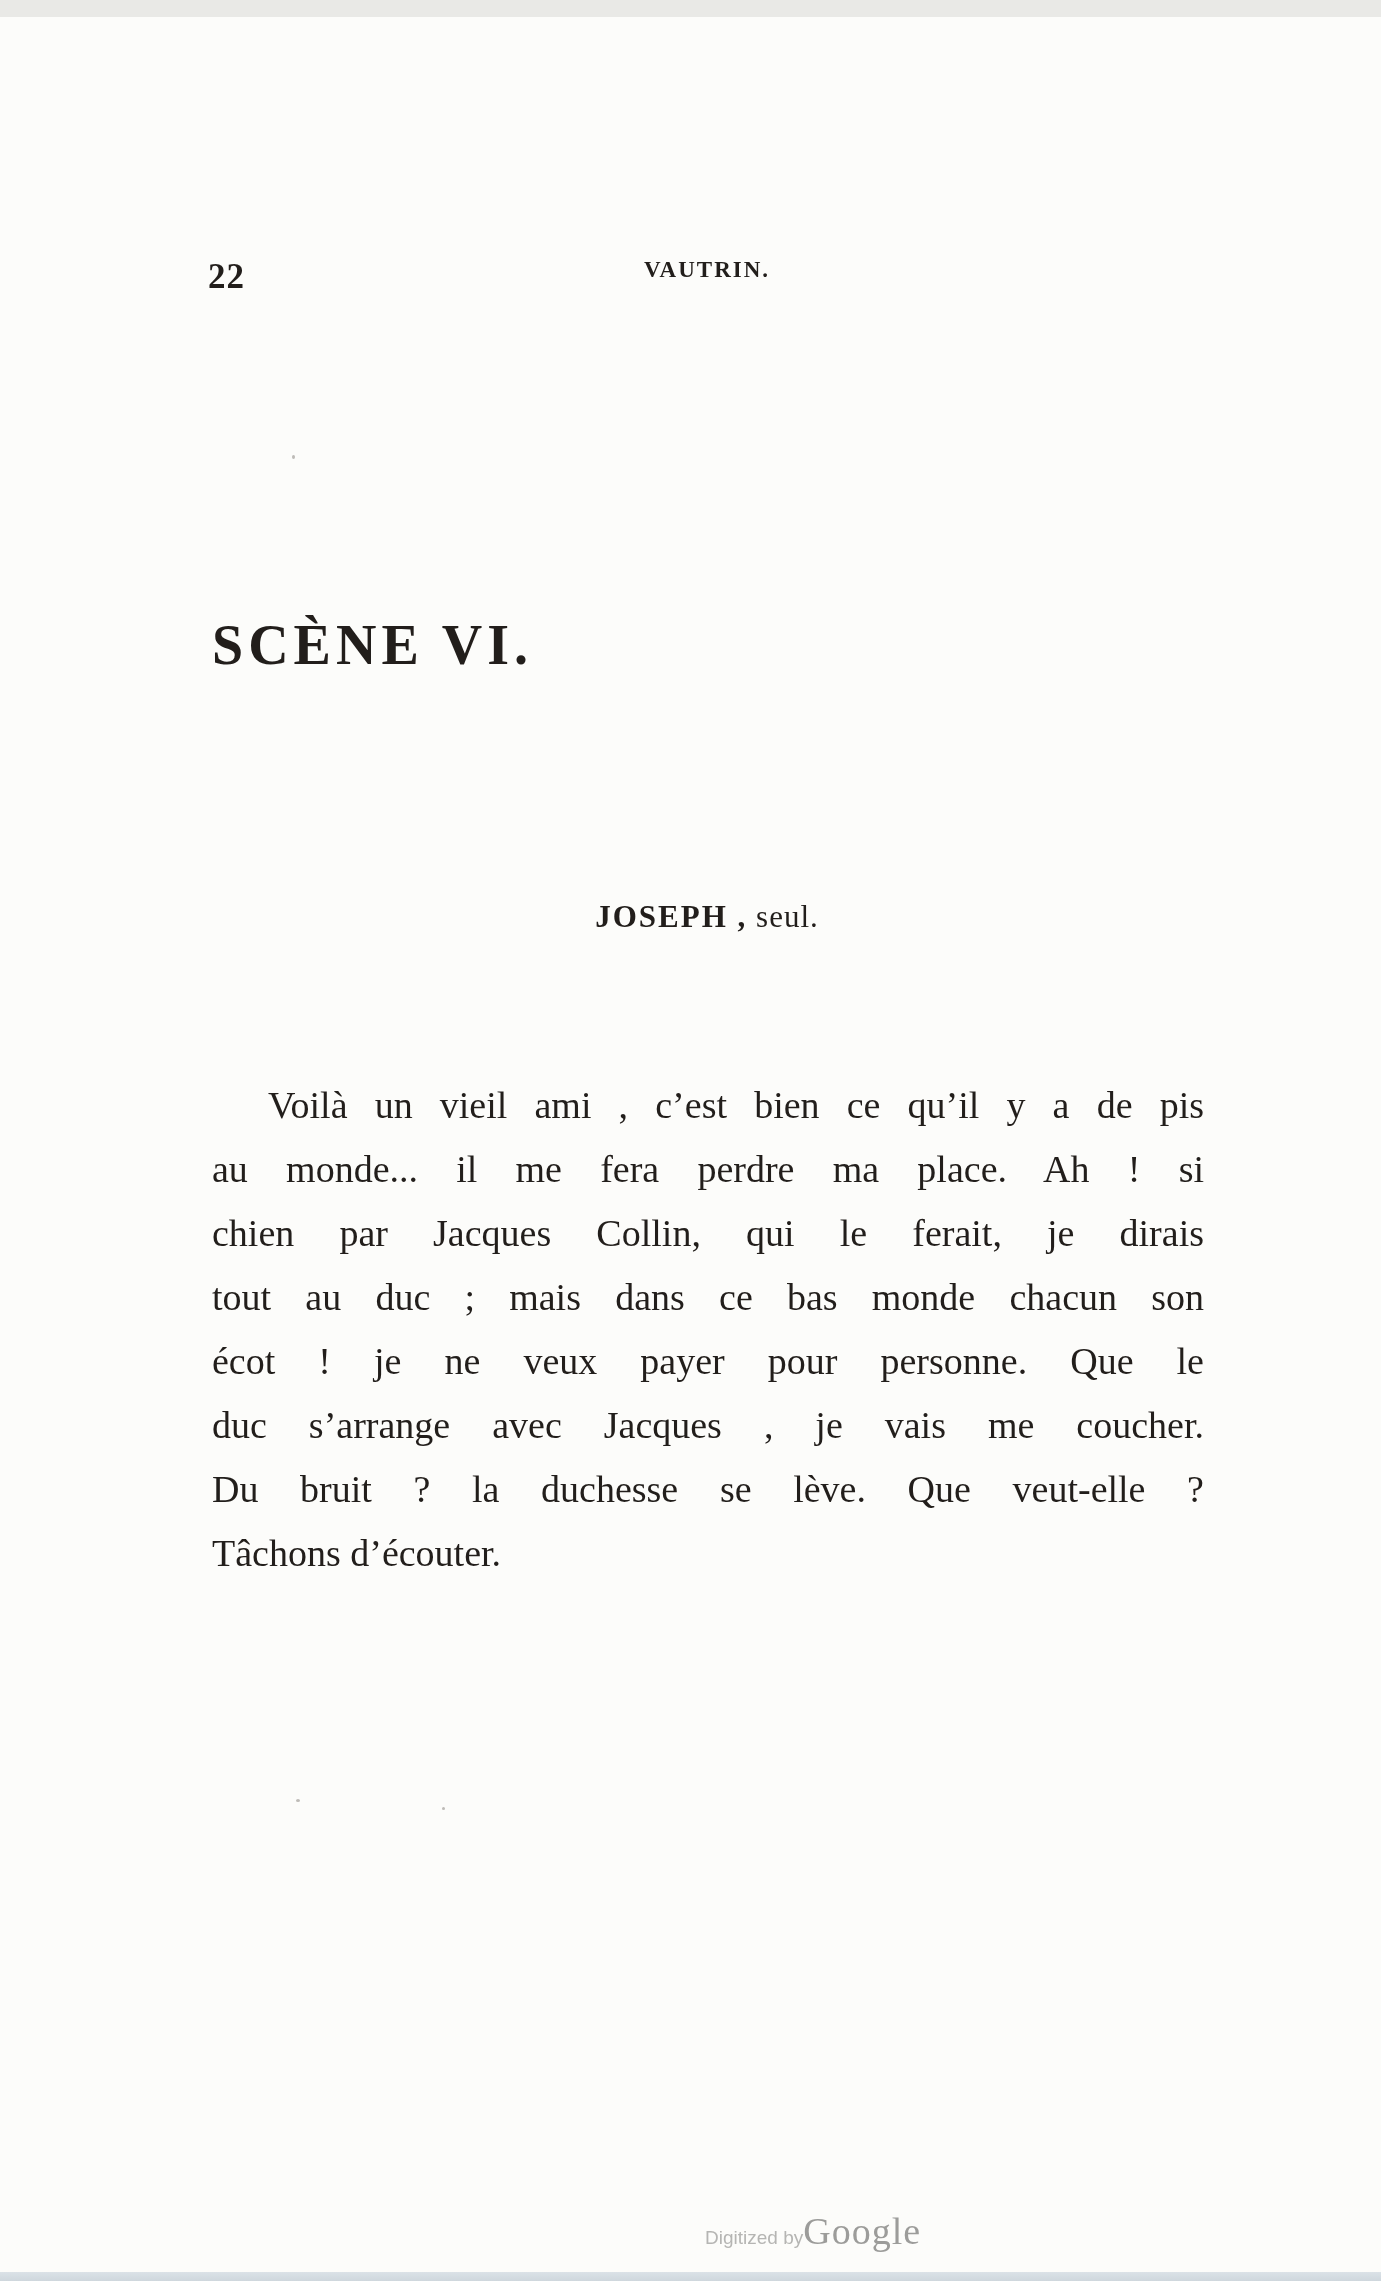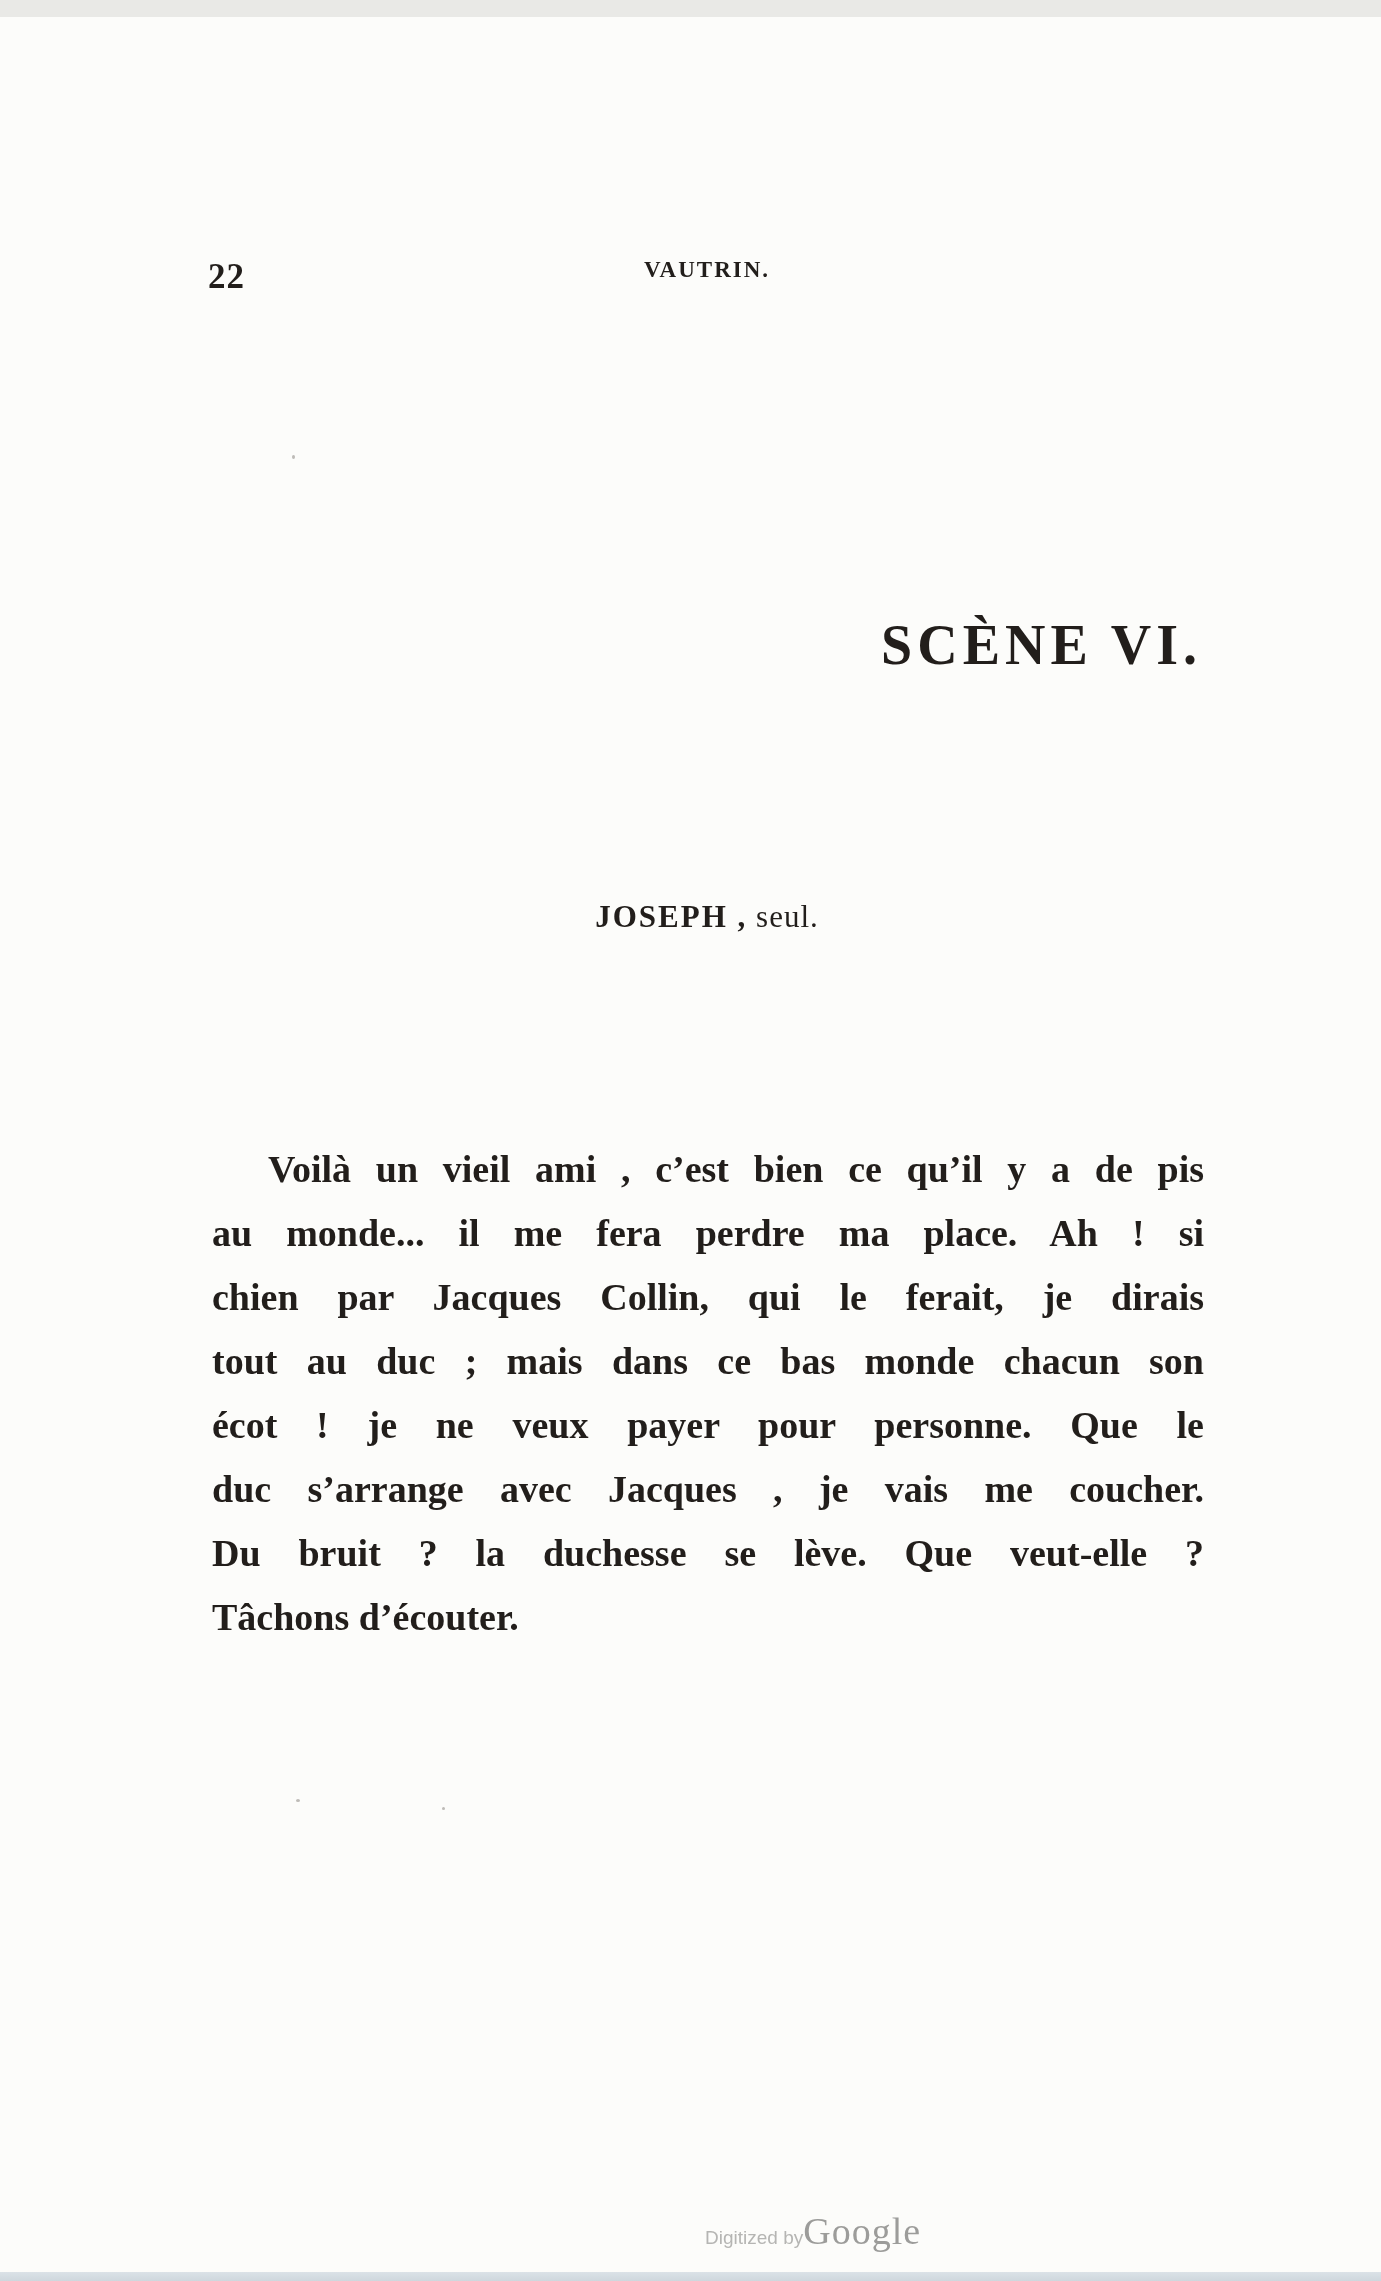--- a/index.html
+++ b/index.html
@@ -37,21 +37,21 @@
     font-weight: bold;
     letter-spacing: 2px;
   }
 
   
   .scene-heading {
     position: absolute;
     left: 212px;
     width: 990px;
     top: 596px;
-    text-align: right;
+    text-align: left;
     font-size: 56px;
     font-weight: bold;
     letter-spacing: 5px;
   }
 
   
   .character-line {
     position: absolute;
     left: 212px;
     width: 990px;
@@ -62,25 +62,25 @@
   }
   .character-line .char-name {
     font-weight: bold;
     letter-spacing: 2px;
   }
 
   
   .body-block {
     position: absolute;
     left: 212px;
-    top: 1120px;
+    top: 1056px;
     width: 992px;
     font-size: 38px;
     line-height: 64px;
-    font-weight: 700;
+    font-weight: 400;
   }
   .line {
     text-align: justify;
     text-align-last: justify;
     white-space: normal;
   }
   .line.first {
     text-indent: 56px;
   }
   .line.last {

